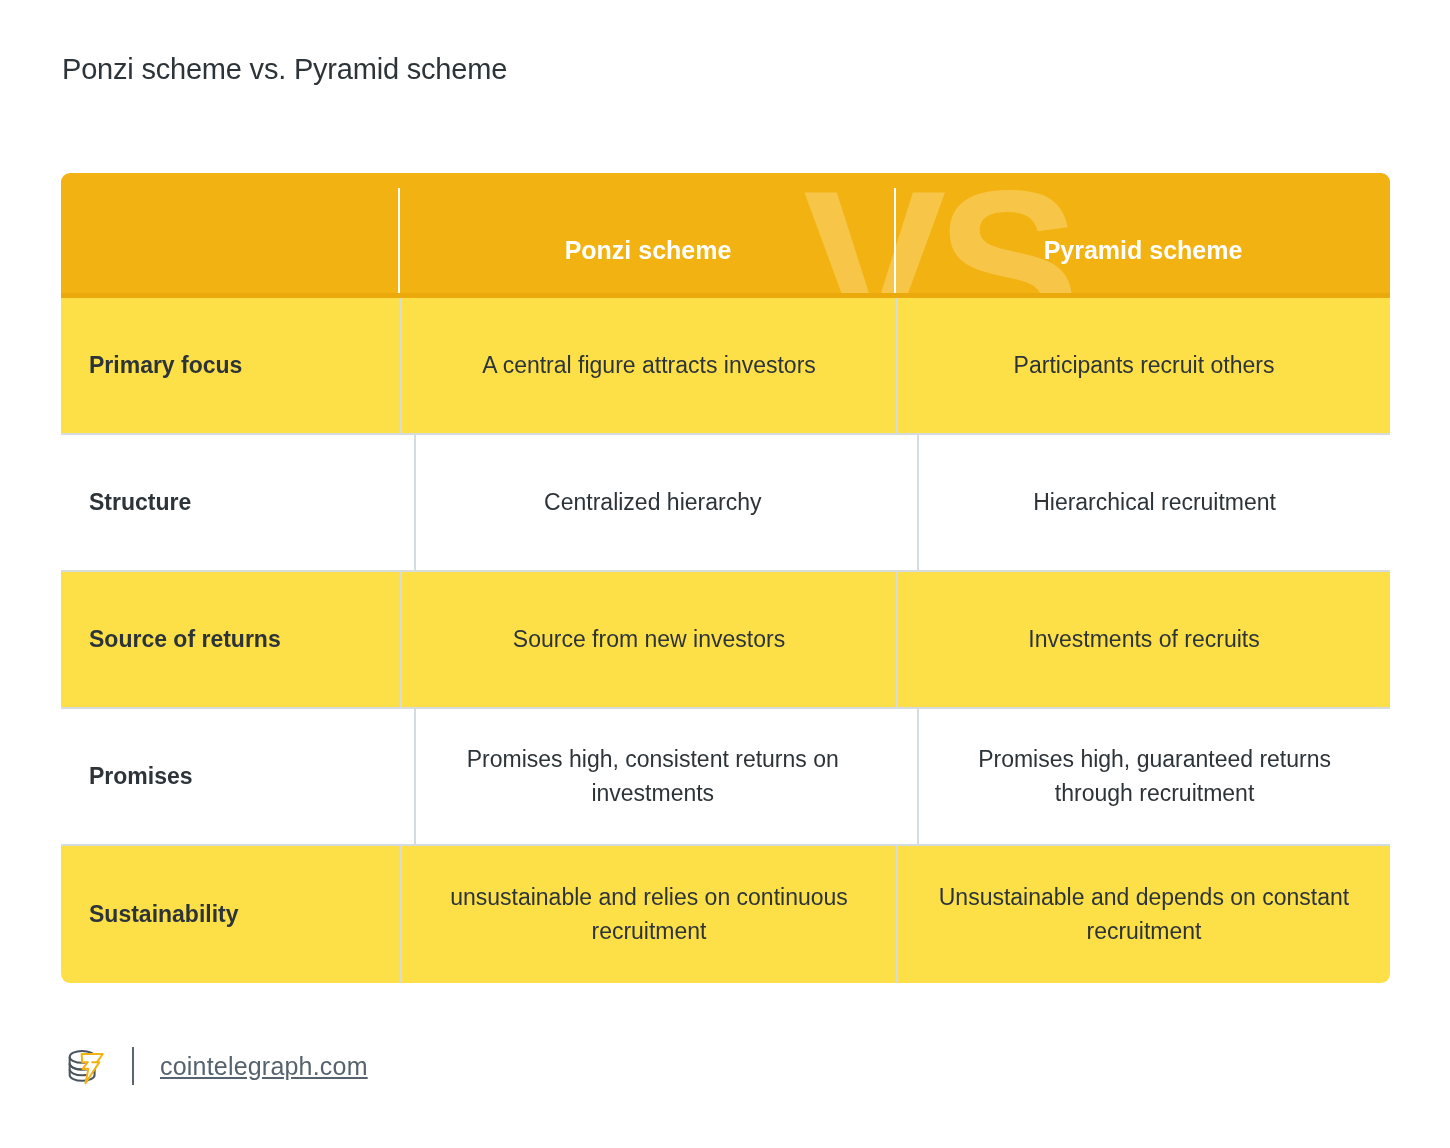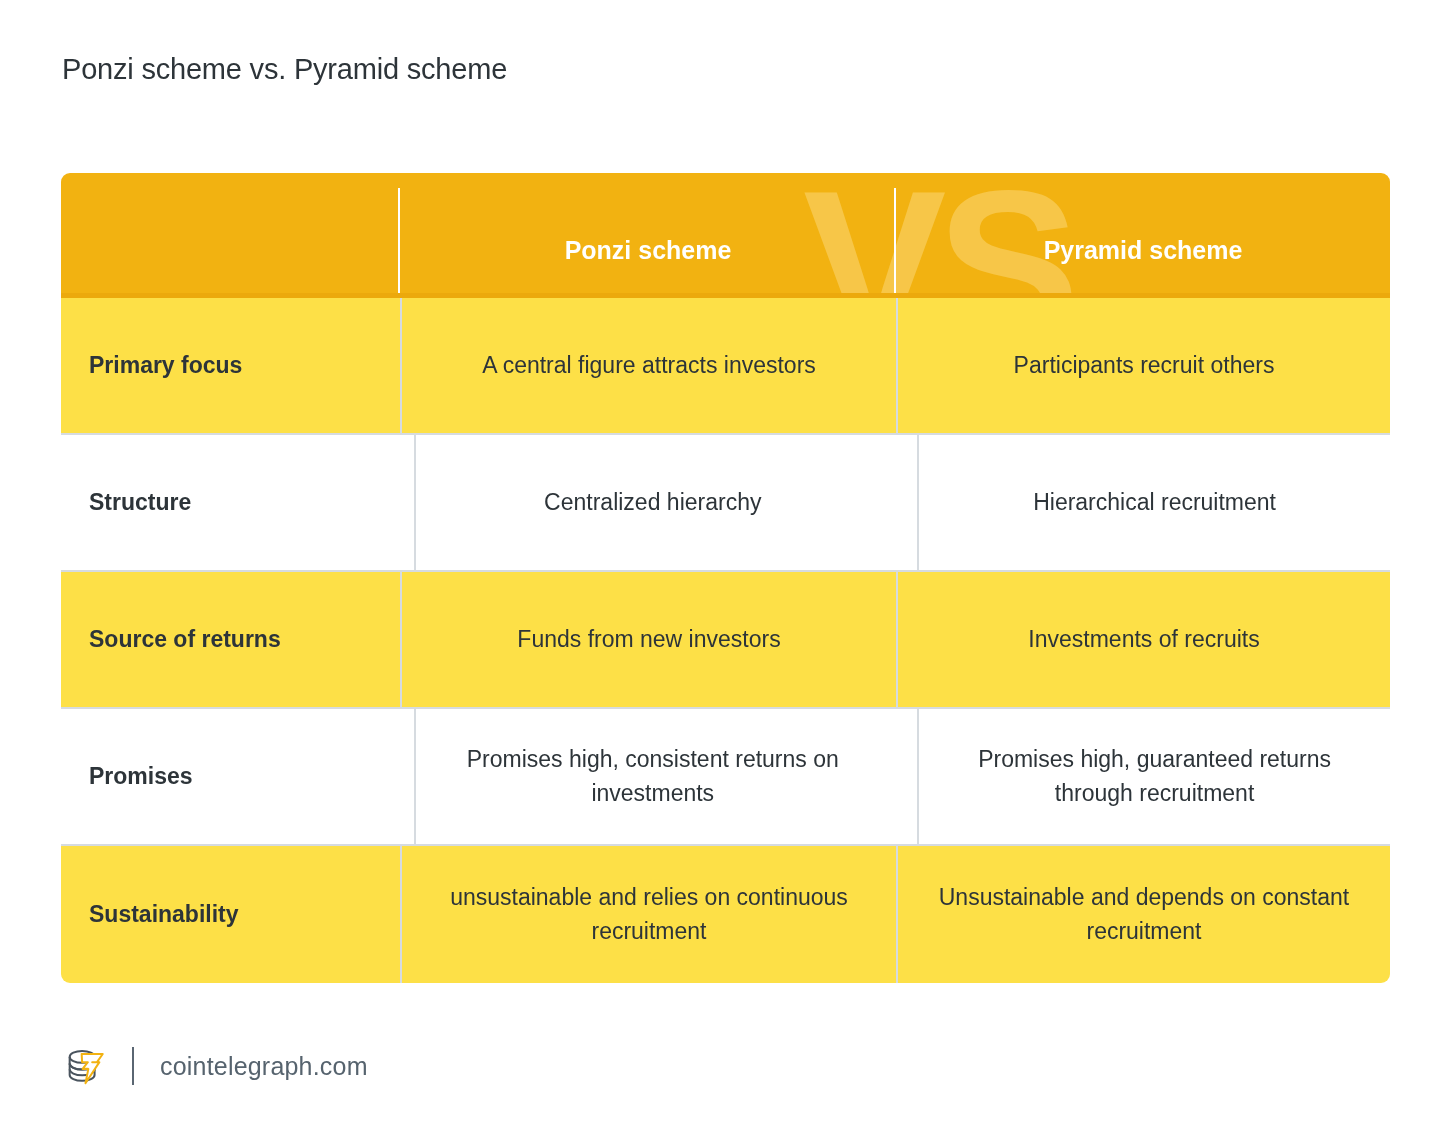--- a/index.html
+++ b/index.html
@@ -143,20 +143,21 @@
   .footer-divider {
     width: 2px;
     height: 38px;
     background: #5a6672;
     margin: 0 26px 0 24px;
   }
   .footer-text {
     font-size: 25px;
     color: #56636e;
     letter-spacing: 0.2px;
+    text-decoration: underline;
   }
 </style>
 </head>
 <body>
 
 <div class="page">
 
   <h1 class="page-title">Ponzi scheme vs. Pyramid scheme</h1>
 
   <div class="cmp-table">
@@ -178,21 +179,21 @@
     </div>
 
     <div class="cmp-row plain">
       <div class="cell label">Structure</div>
       <div class="cell val v1">Centralized hierarchy</div>
       <div class="cell val v2">Hierarchical recruitment</div>
     </div>
 
     <div class="cmp-row shaded">
       <div class="cell label">Source of returns</div>
-      <div class="cell val v1">Funds from new investors</div>
+      <div class="cell val v1">Source from new investors</div>
       <div class="cell val v2">Investments of recruits</div>
     </div>
 
     <div class="cmp-row plain">
       <div class="cell label">Promises</div>
       <div class="cell val v1">Promises high, consistent returns on investments</div>
       <div class="cell val v2">Promises high, guaranteed returns through recruitment</div>
     </div>
 
     <div class="cmp-row shaded">

